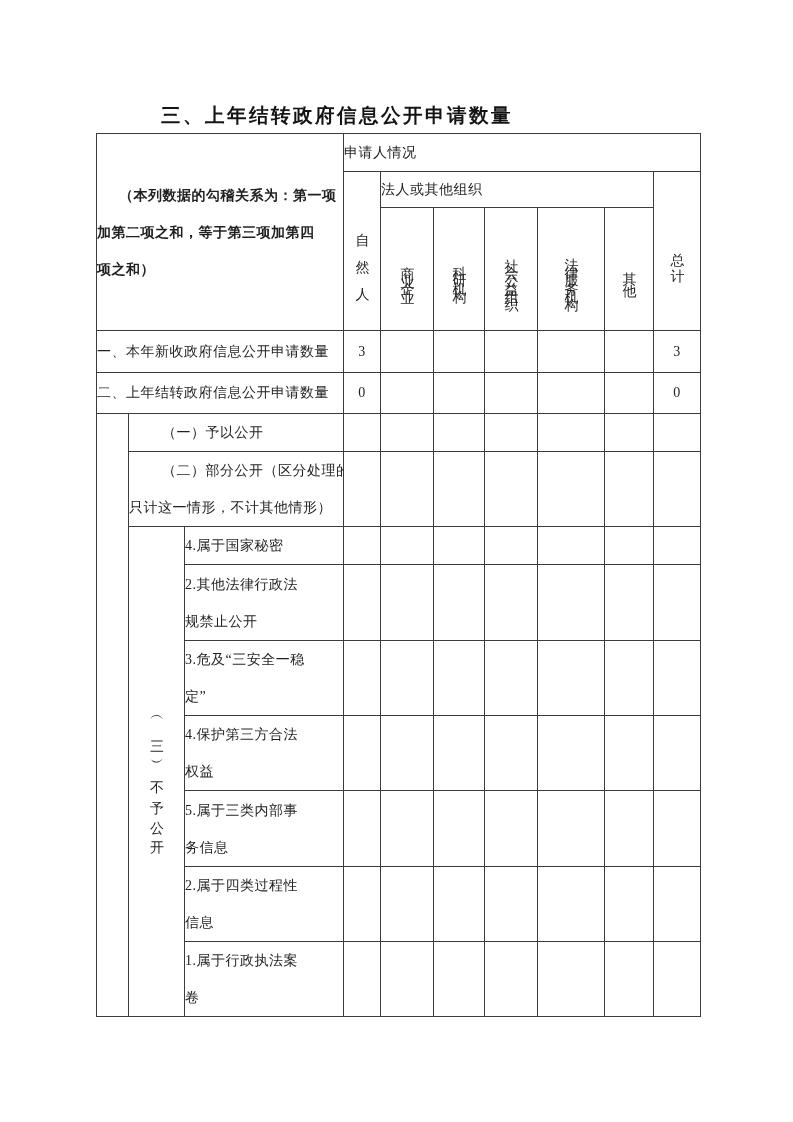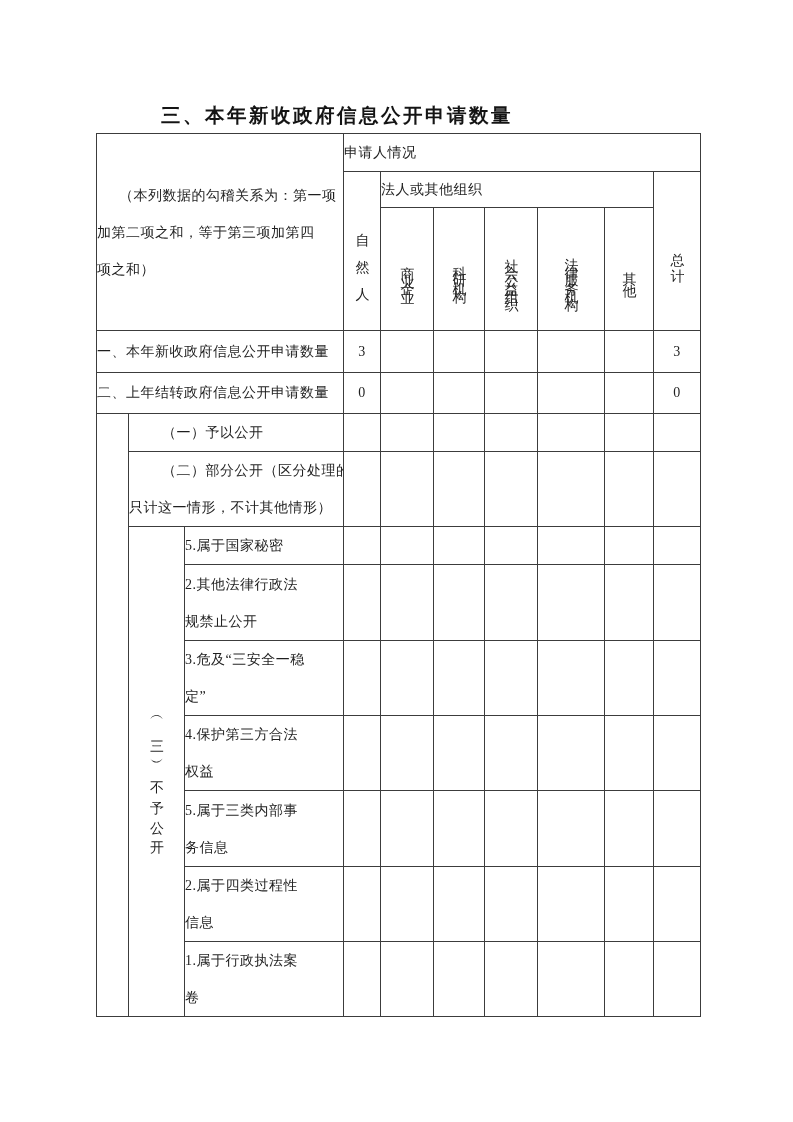--- a/index.html
+++ b/index.html
@@ -25,21 +25,21 @@
   }
   table.report td {
     border:1px solid #3c3c3c;
     padding:0;
     vertical-align:middle;
     font-size:14px;
     letter-spacing:0.5px;
     overflow:hidden;
   }
   
-  .note-cell { padding:0 4px 0 6px; font-size:13.5px; letter-spacing:1px; }
+  .note-cell { padding:0 4px 0 6px; font-size:13.5px; letter-spacing:1px;font-weight:bold; }
   .note-cell .ln { line-height:37px; white-space:nowrap; }
   .note-cell .ln.first { text-indent:22px; }
   
   .applicant-cell { padding-left:36px; letter-spacing:2.5px;margin-left:24px; }
   .legalorg-cell  { padding-left:37px; letter-spacing:4px; }
   
   .vwrap { text-align:center; }
   .vtext {
     display:inline-block;
     writing-mode:vertical-lr;
@@ -57,21 +57,21 @@
   .sec-label .ln.first { text-indent:33px; }
   .item-label { padding-left:15px; letter-spacing:0.8px; }
   .item-label .ln { line-height:37px; white-space:nowrap; }
   .val-cell { text-align:center; }
 </style>
 </head>
 <body>
 
 <div class="page">
 
-  <div class="doc-title">三、本年新收政府信息公开申请数量</div>
+  <div class="doc-title">三、上年结转政府信息公开申请数量</div>
 
   <table class="report">
     <colgroup>
       <col style="width:32px">
         <col style="width:56px">
         <col style="width:159px">
       <col style="width:37px">
         <col style="width:53px">
         <col style="width:51px">
       <col style="width:53px">
@@ -166,21 +166,21 @@
       <td></td>
       <td></td>
       <td></td>
     </tr>
 
     <tr style="height:37px">
       <td class="vwrap" rowspan="7">
         <span class="vtext v-refuse">（三）不予公开</span>
       </td>
       <td class="item-label">
-        <div class="ln">5.属于国家秘密</div>
+        <div class="ln">4.属于国家秘密</div>
       </td>
       <td></td>
       <td></td>
       <td></td>
       <td></td>
       <td></td>
       <td></td>
       <td></td>
     </tr>
 

